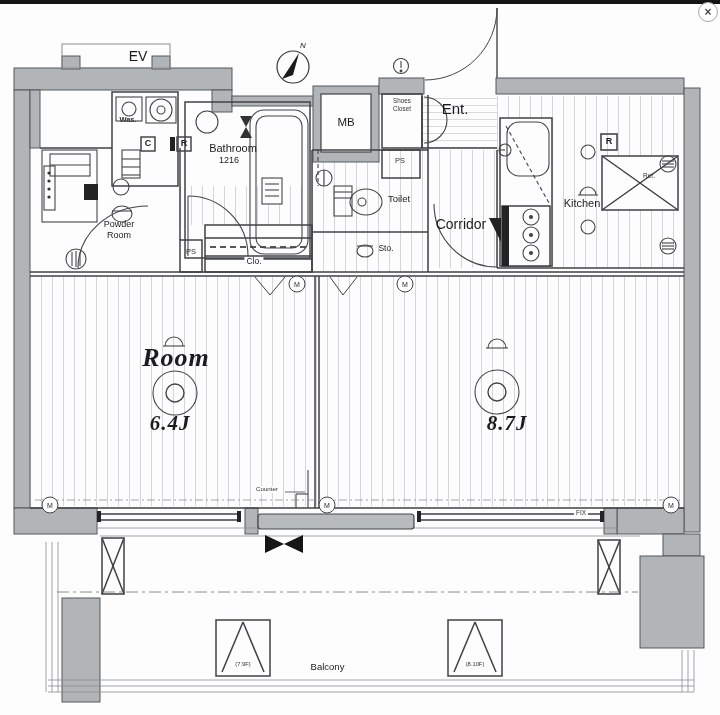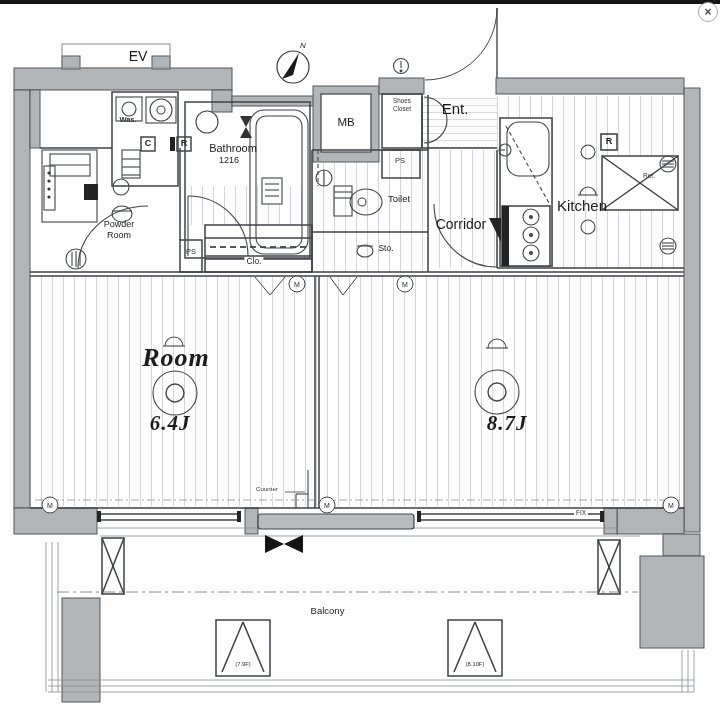--- a/index.html
+++ b/index.html
@@ -287,37 +287,37 @@
   <div class="lbl tiny" style="left:128px;top:116px;font-size:7.5px;font-weight:bold;">Was.</div>
   <div class="lbl" style="left:233px;top:143px;font-size:11px;">Bathroom</div>
   <div class="lbl" style="left:229px;top:156px;font-size:9px;">1216</div>
   <div class="lbl" style="left:346px;top:116px;font-size:11.5px;">MB</div>
   <div class="lbl tiny" style="left:402px;top:98px;font-size:6.3px;">Shoes</div>
   <div class="lbl tiny" style="left:402px;top:106px;font-size:6.3px;">Closet</div>
   <div class="lbl" style="left:455px;top:101px;font-size:15px;">Ent.</div>
   <div class="lbl tiny" style="left:400px;top:157px;font-size:7.5px;">PS</div>
   <div class="lbl" style="left:399px;top:194px;font-size:9.5px;">Toilet</div>
   <div class="lbl" style="left:461px;top:217px;font-size:14px;">Corridor</div>
-  <div class="lbl" style="left:582px;top:198px;font-size:15px;">Kitchen</div>
+  <div class="lbl" style="left:582px;top:198px;font-size:11px;">Kitchen</div>
   <div class="lbl tiny" style="left:649px;top:173px;font-size:6.5px;">Ref.</div>
 
   <div class="lbl" style="left:148px;top:139px;font-size:9px;font-weight:bold;">C</div>
   <div class="lbl" style="left:184px;top:139px;font-size:9px;font-weight:bold;">R</div>
   <div class="lbl" style="left:609px;top:137px;font-size:9px;font-weight:bold;">R</div>
 
   <div class="lbl" style="left:119px;top:220px;font-size:9px;">Powder</div>
   <div class="lbl" style="left:119px;top:231px;font-size:9px;">Room</div>
   <div class="lbl tiny" style="left:191px;top:248px;font-size:7.5px;">PS</div>
   <div class="lbl wbg" style="left:254px;top:257px;font-size:8.5px;">Clo.</div>
   <div class="lbl" style="left:386px;top:244px;font-size:8.5px;">Sto.</div>
 
   <div class="lbl serif" style="left:176px;top:344px;font-size:26px;">Room</div>
   <div class="lbl serif" style="left:170px;top:412px;font-size:21px;">6.4J</div>
   <div class="lbl serif" style="left:507px;top:412px;font-size:21px;">8.7J</div>
 
   <div class="lbl tiny wbg" style="left:267px;top:486px;font-size:6.2px;">Counter</div>
   <div class="lbl tiny wbg" style="left:581px;top:510px;font-size:6.5px;">FIX</div>
 
-  <div class="lbl" style="left:322px;top:606px;font-size:9.5px;padding-left:11px;">Balcony</div>
+  <div class="lbl" style="left:322px;top:662px;font-size:9.5px;padding-left:11px;">Balcony</div>
   <div class="lbl tiny" style="left:243px;top:661px;font-size:5.8px;">(7.9F)</div>
   <div class="lbl tiny" style="left:475px;top:661px;font-size:5.8px;">(8.10F)</div>
 
 </div>
 
 </body></html>

